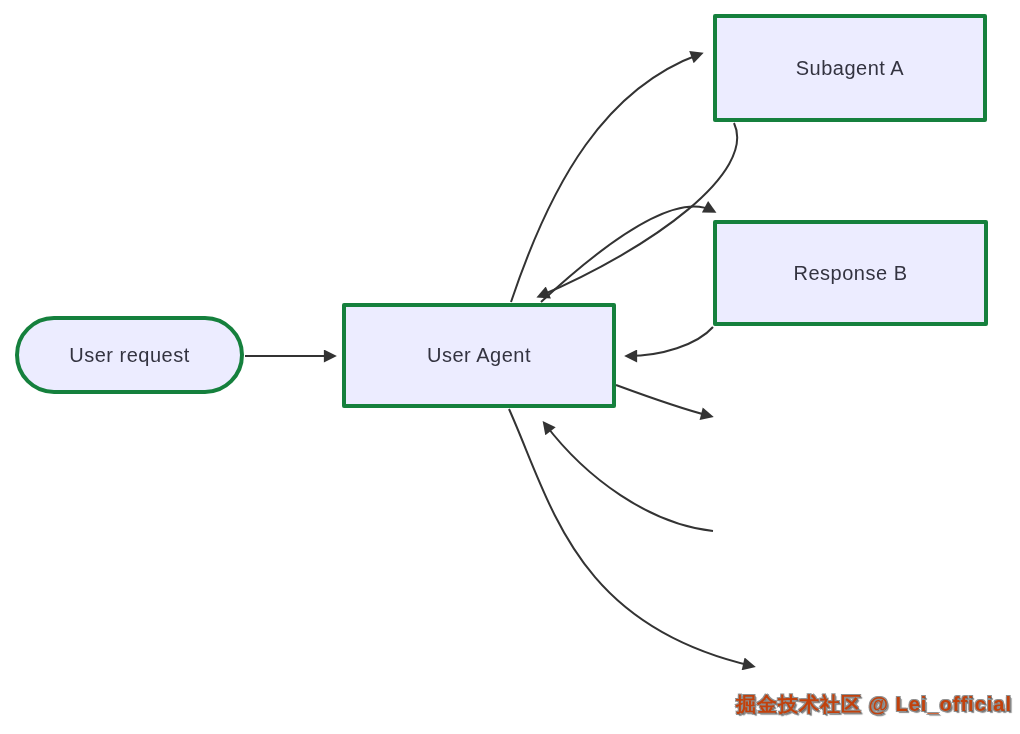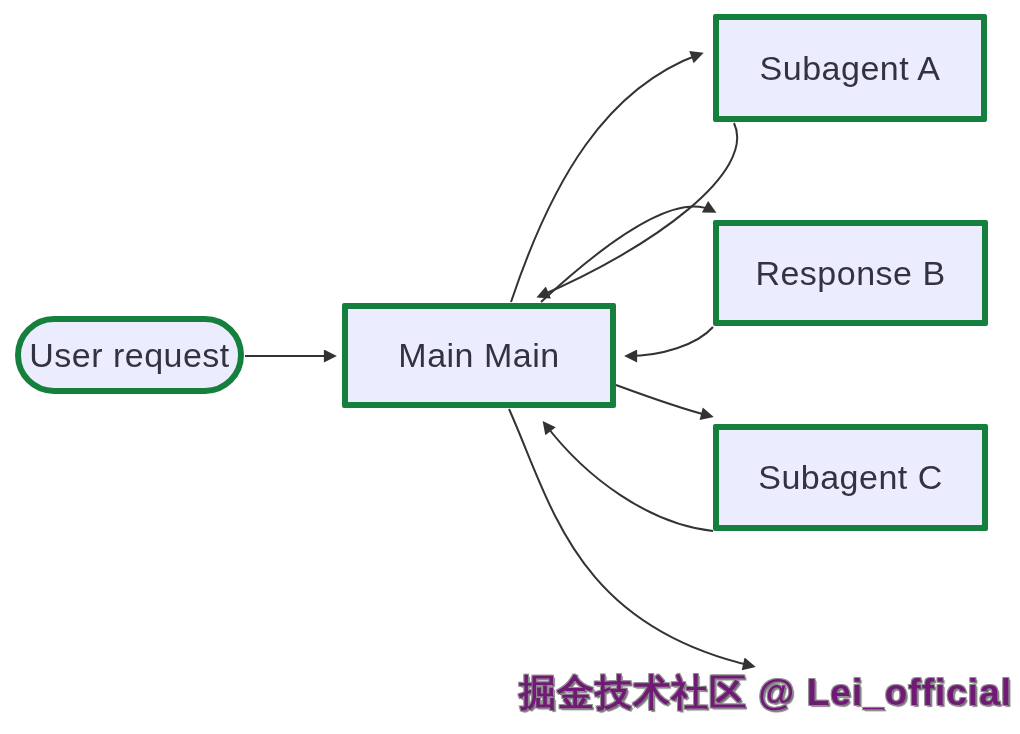--- a/index.html
+++ b/index.html
@@ -20,47 +20,47 @@
     left: 0;
     top: 0;
     width: 1020px;
     height: 734px;
     pointer-events: none;
   }
   .node {
     position: absolute;
     box-sizing: border-box;
     background: #ECECFF;
-    border: 6px solid #15803d;
+    border: 4px solid #15803d;
     display: flex;
     align-items: center;
     justify-content: center;
     color: #333340;
-    font-size: 34px;
+    font-size: 20px;
     letter-spacing: 0.5px;
     white-space: nowrap;
   }
   .rect { border-radius: 2px; }
   .stadium { border-radius: 999px; }
 
   .node-user-request { left: 15px;  top: 316px; width: 229px; height: 78px; }
   .node-main-agent   { left: 342px; top: 303px; width: 274px; height: 105px; }
   .node-subagent-a   { left: 713px; top: 14px;  width: 274px; height: 108px; }
   .node-subagent-b   { left: 713px; top: 220px; width: 275px; height: 106px; }
   .node-subagent-c   { left: 713px; top: 424px; width: 275px; height: 107px; }
   .node-response     { left: 762px; top: 630px; width: 181px; height: 78px; }
 
   .watermark {
     position: absolute;
     right: 8px;
     bottom: 16px;
-    font-size: 37px;
+    font-size: 20px;
     font-weight: bold;
     letter-spacing: 1px;
-    color: #701a75;
+    color: #c2410c;
     text-shadow:
       -1px -1px 0 #909090,
        1px -1px 0 #909090,
       -1px  1px 0 #909090,
        1px  1px 0 #6e6e6e,
        2px  2px 1px #8a8a8a;
     white-space: nowrap;
   }
 </style>
 </head>
@@ -84,31 +84,28 @@
       <path d="M 713 531 C 649 524 586 478 545 424" marker-end="url(#arrow)"></path>
       <path d="M 509 409 C 552 505 575 625 752 666" marker-end="url(#arrow)"></path>
     </g>
   </svg>
 
   <div class="node stadium node-user-request">
     <span>User request</span>
   </div>
 
   <div class="node rect node-main-agent">
-    <span>Main Main</span>
+    <span>User Agent</span>
   </div>
 
   <div class="node rect node-subagent-a">
     <span>Subagent A</span>
   </div>
 
   <div class="node rect node-subagent-b">
     <span>Response B</span>
   </div>
 
-  <div class="node rect node-subagent-c">
-    <span>Subagent C</span>
-  </div>
 
 
   <div class="watermark">掘金技术社区 @ Lei_official</div>
 
 </div>
 
 </body></html>

